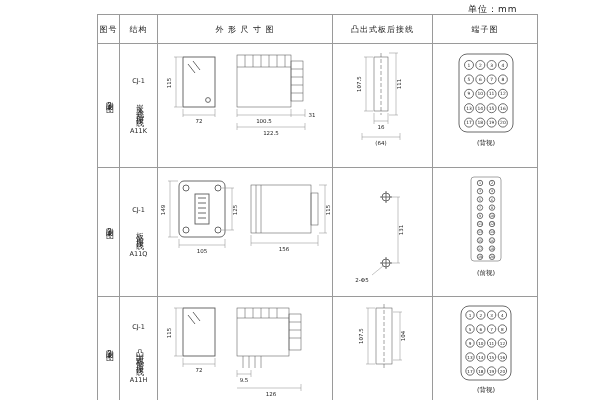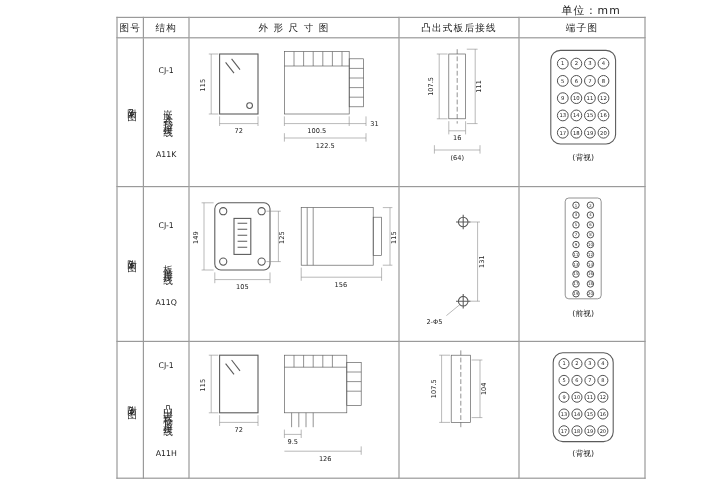--- a/index.html
+++ b/index.html
@@ -2,26 +2,26 @@
 <html><head>
 <meta charset="utf-8">
 <style>
   *{margin:0;padding:0;box-sizing:border-box}
   html,body{width:600px;height:400px;background:#ffffff;overflow:hidden;
     font-family:"DejaVu Sans",sans-serif;color:#222}
   .unit-label{position:absolute;top:3px;left:468px;font-size:9px;letter-spacing:1px}
   .table-wrap{position:absolute;left:97px;top:14px}
   table{border-collapse:collapse;table-layout:fixed}
   td,th{border:1px solid #9a9a9a;padding:0;vertical-align:middle;text-align:center;background:#fff}
-  th{font-size:8px;font-weight:normal;letter-spacing:1px;height:17px}
+  th{font-size:8px;font-weight:normal;letter-spacing:1px;height:29px}
   .col-fig{width:22px}.col-struct{width:38px}.col-outline{width:175px}
   .col-install{width:100px}.col-term{width:105px}
   .vtext{writing-mode:vertical-lr;text-orientation:upright;font-size:8px;letter-spacing:3px;display:inline-block}
   .fig-cell{font-size:8px}
-  .struct-inner{display:flex;flex-direction:column;align-items:center;justify-content:flex-start;gap:22px;height:100%}
+  .struct-inner{display:flex;flex-direction:column;align-items:center;justify-content:flex-start;gap:12px;height:100%}
   .model-label,.type-label{font-size:6.5px}
   svg{display:block;margin:0 auto}
   .draw line,.draw rect,.draw circle,.draw path{fill:none;stroke:#5a5a5a;stroke-width:0.9}
   .thin line,.thin rect{stroke-width:0.55}
   .dim line{stroke:#8a8a8a;stroke-width:0.5}
   .dim text{font-size:5.5px;fill:#1c1c1c}
   .view-label{font-size:6.5px;fill:#1c1c1c}
   circle.term{fill:#fff;stroke:#4a4a4a;stroke-width:0.8}
   text.term-num{fill:#1c1c1c}
 </style>

